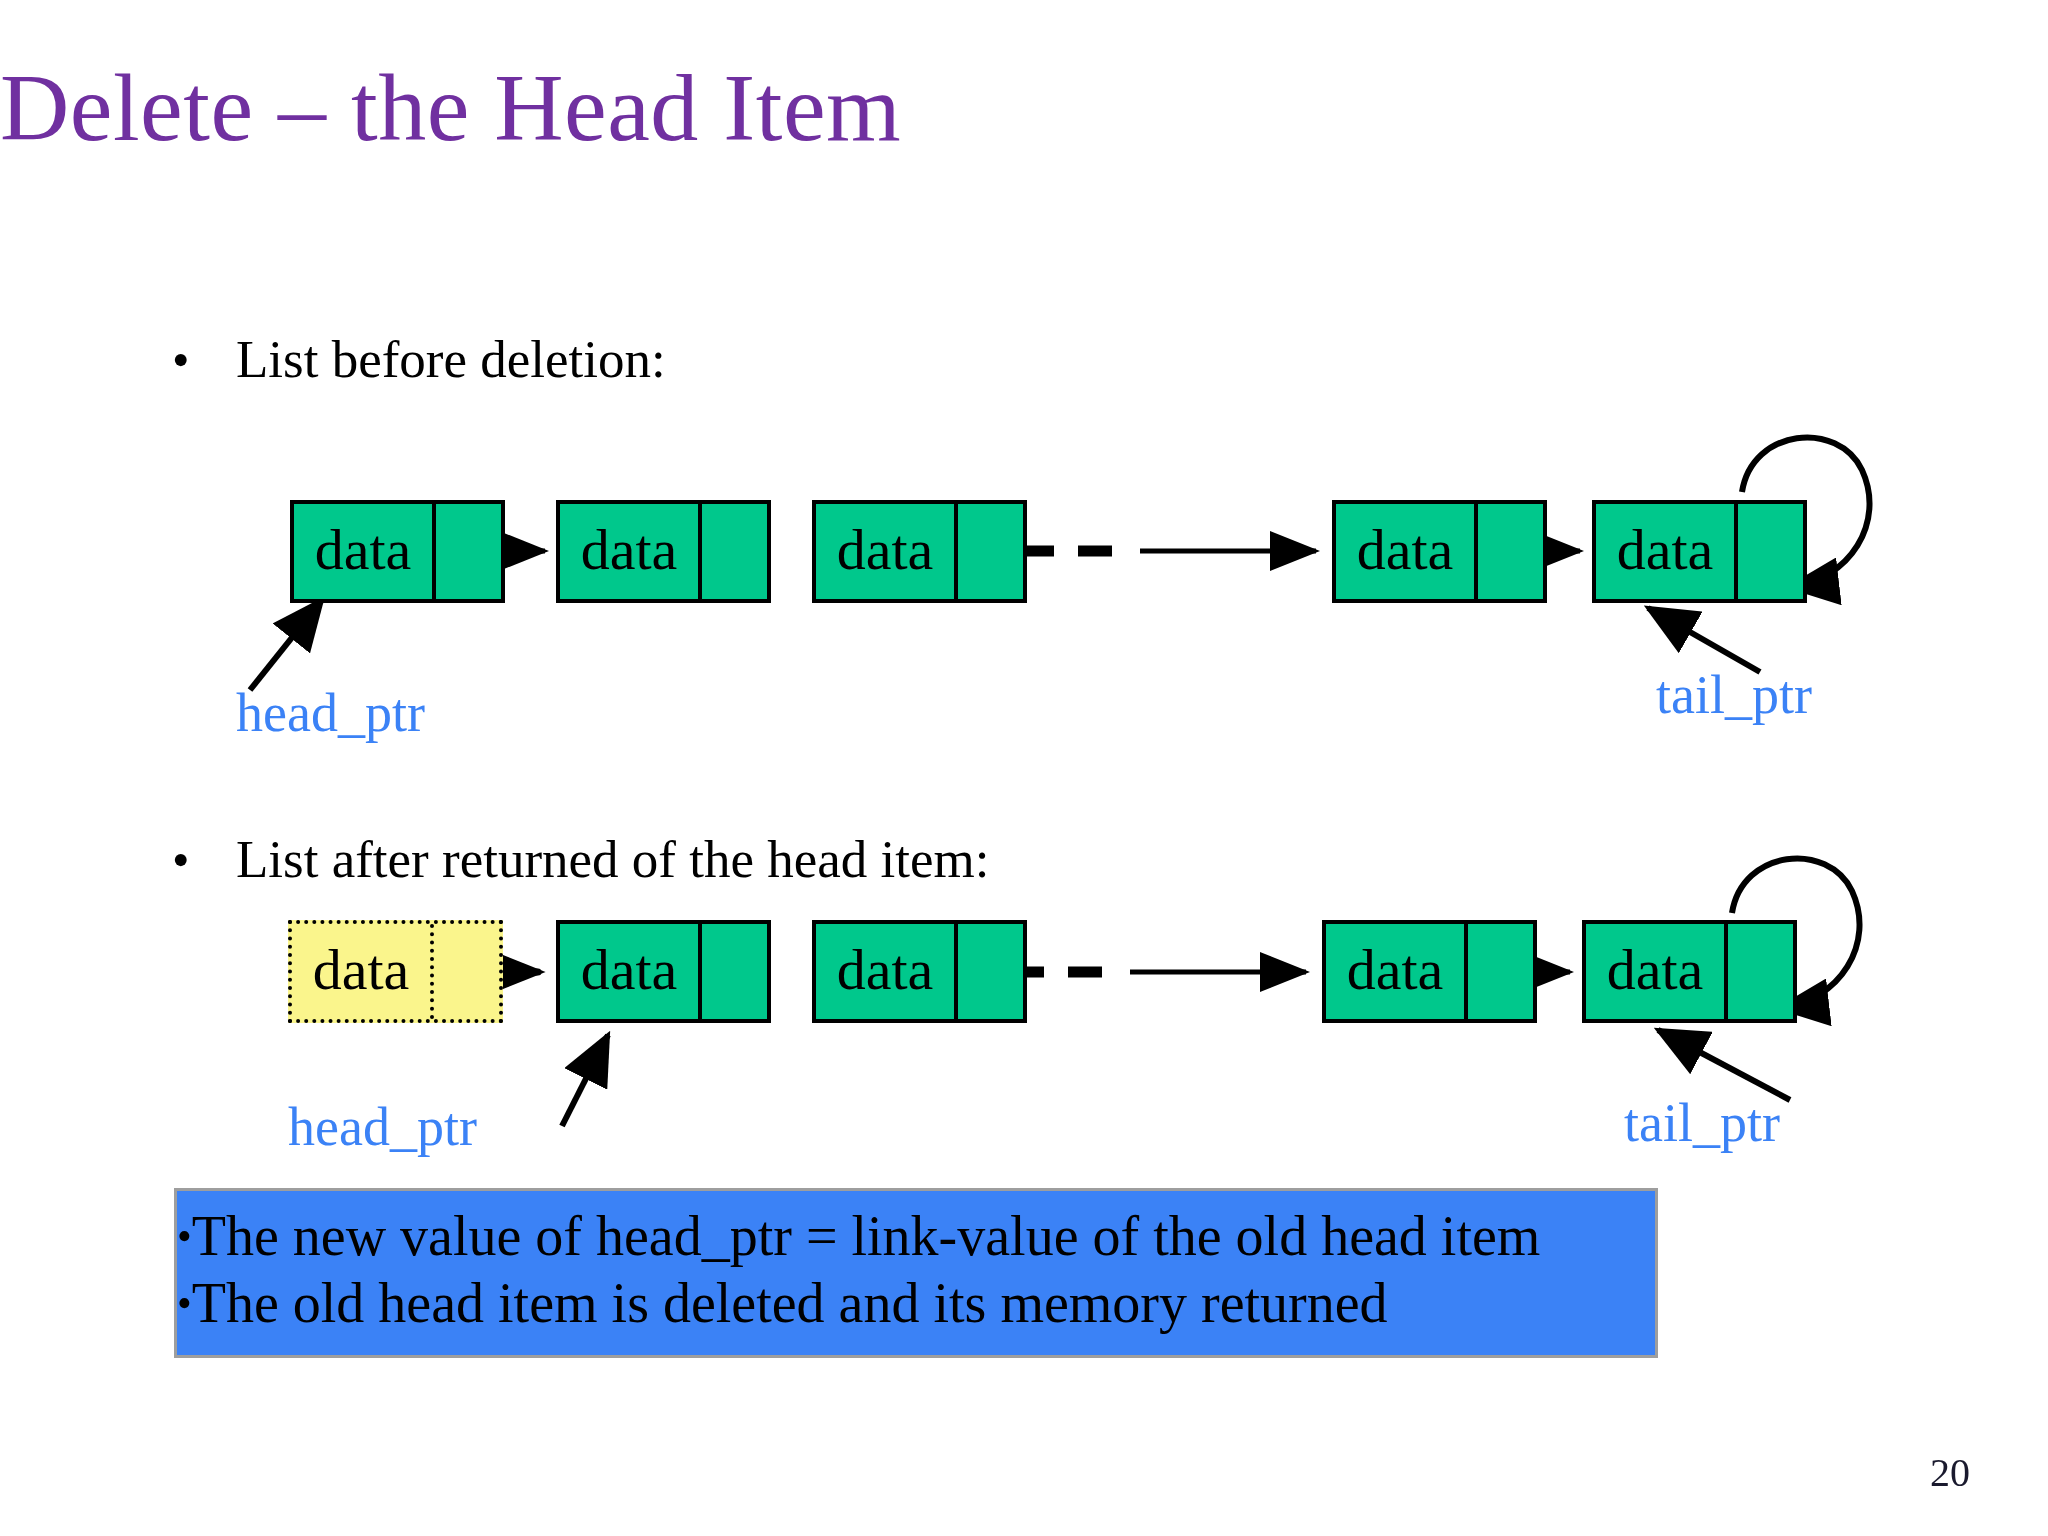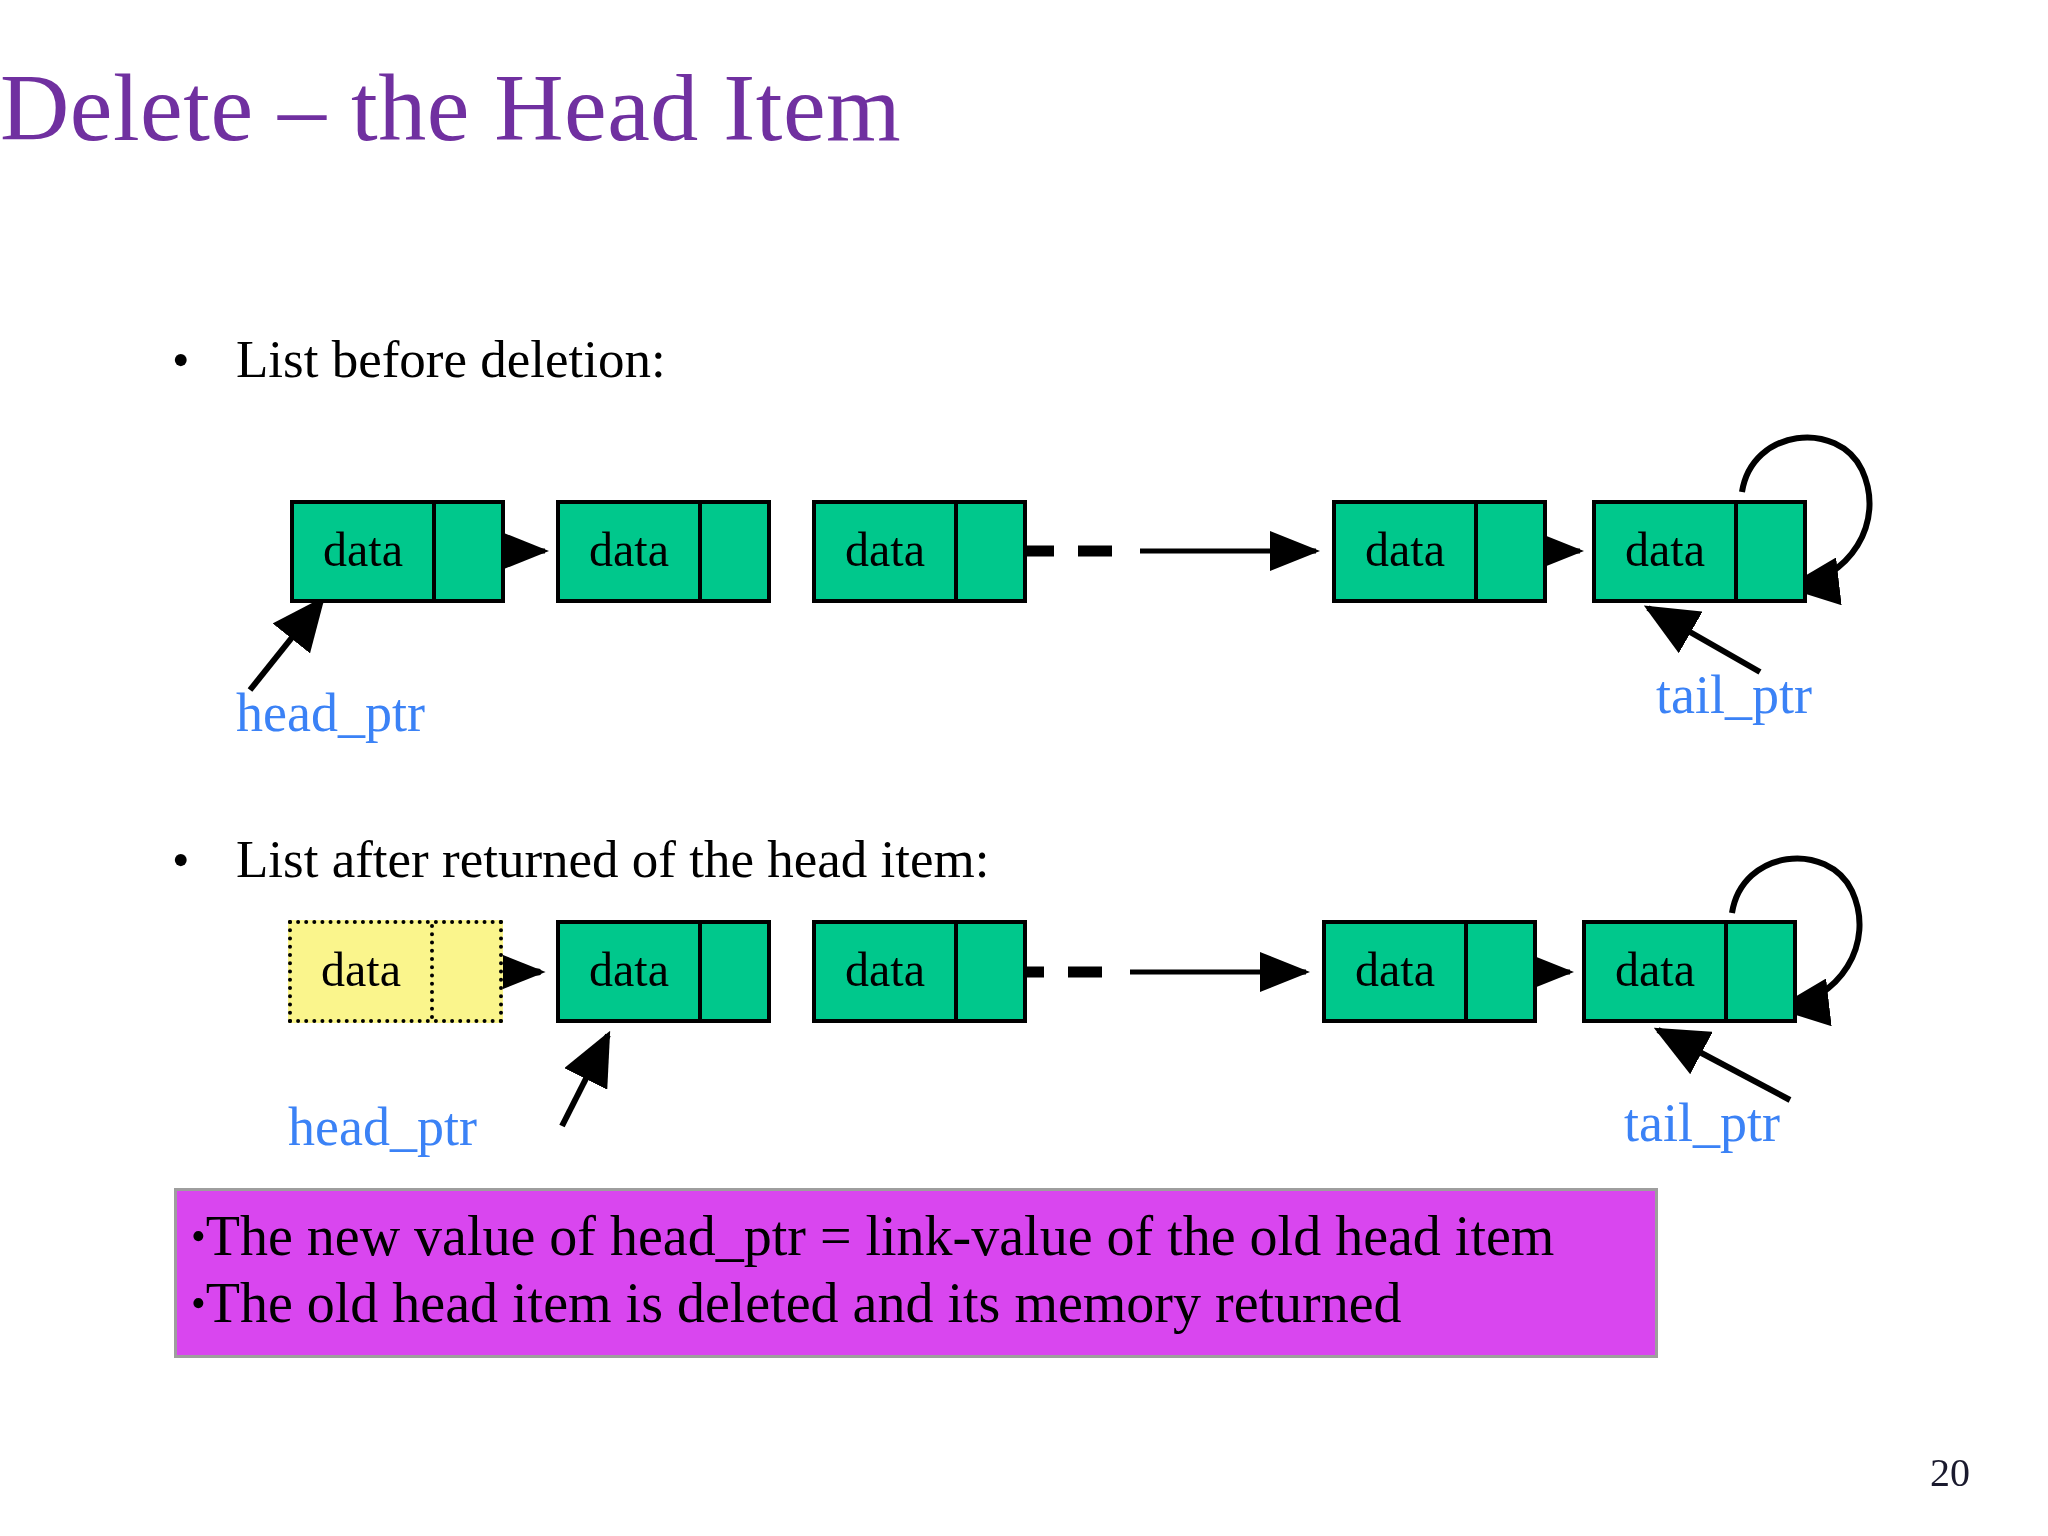--- a/index.html
+++ b/index.html
@@ -69,21 +69,21 @@
     background: #00C88C;
     border: 4px solid #000000;
   }
   .node .cell-data {
     box-sizing: border-box;
     height: 100%;
     display: flex;
     align-items: center;
     justify-content: center;
     border-right: 4px solid #000000;
-    font-size: 48px;
+    font-size: 58px;
     line-height: 1;
     color: #000000;
     padding-bottom: 4px;
   }
   .node .cell-link {
     box-sizing: border-box;
     height: 100%;
     flex: 1 1 auto;
   }
   .node.deleted {
@@ -105,22 +105,22 @@
 
   
   .note-box {
     position: absolute;
     left: 174px;
     top: 1188px;
     width: 1484px;
     height: 170px;
     box-sizing: border-box;
     border: 3px solid #9e9e9e;
-    background: #d946ef;
-    padding: 12px 0 0 14px;
+    background: #3b82f6;
+    padding: 12px 0 0 0;
   }
   .note-line {
     font-size: 56px;
     line-height: 1.2;
     white-space: nowrap;
     color: #000000;
   }
   .note-line .nb-dot { font-size: 42px; vertical-align: 0.12em; }
 
   

